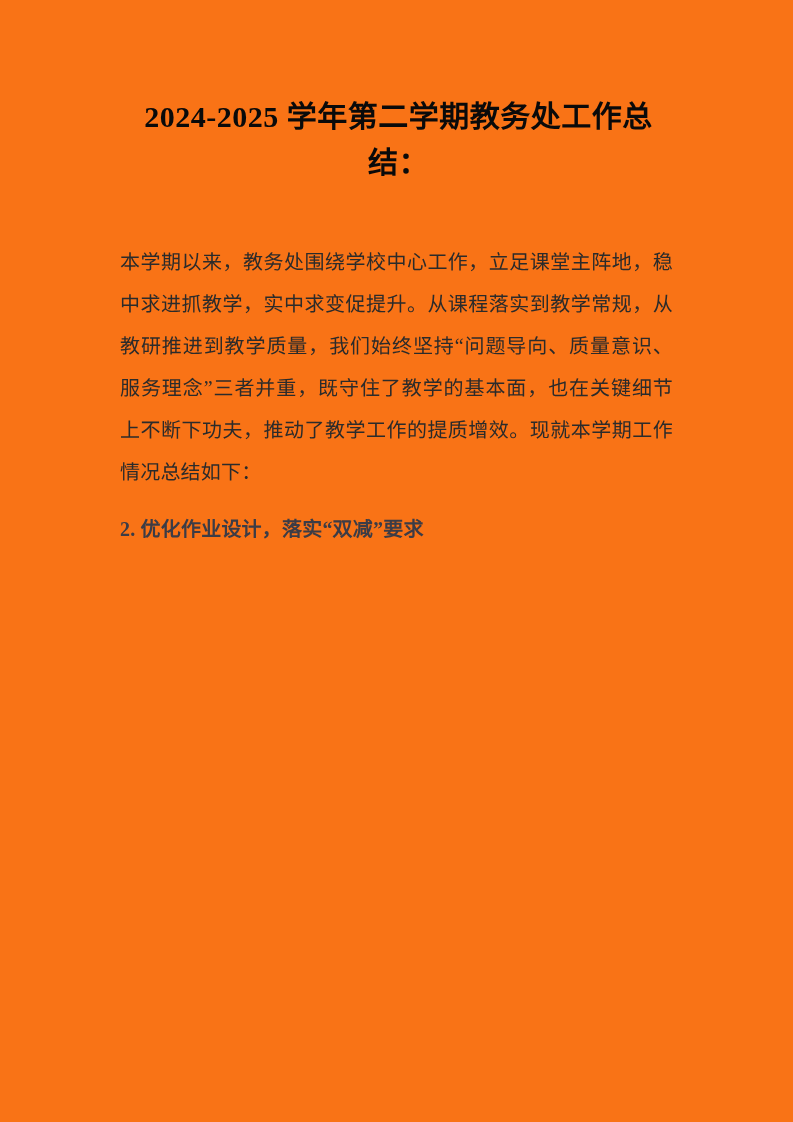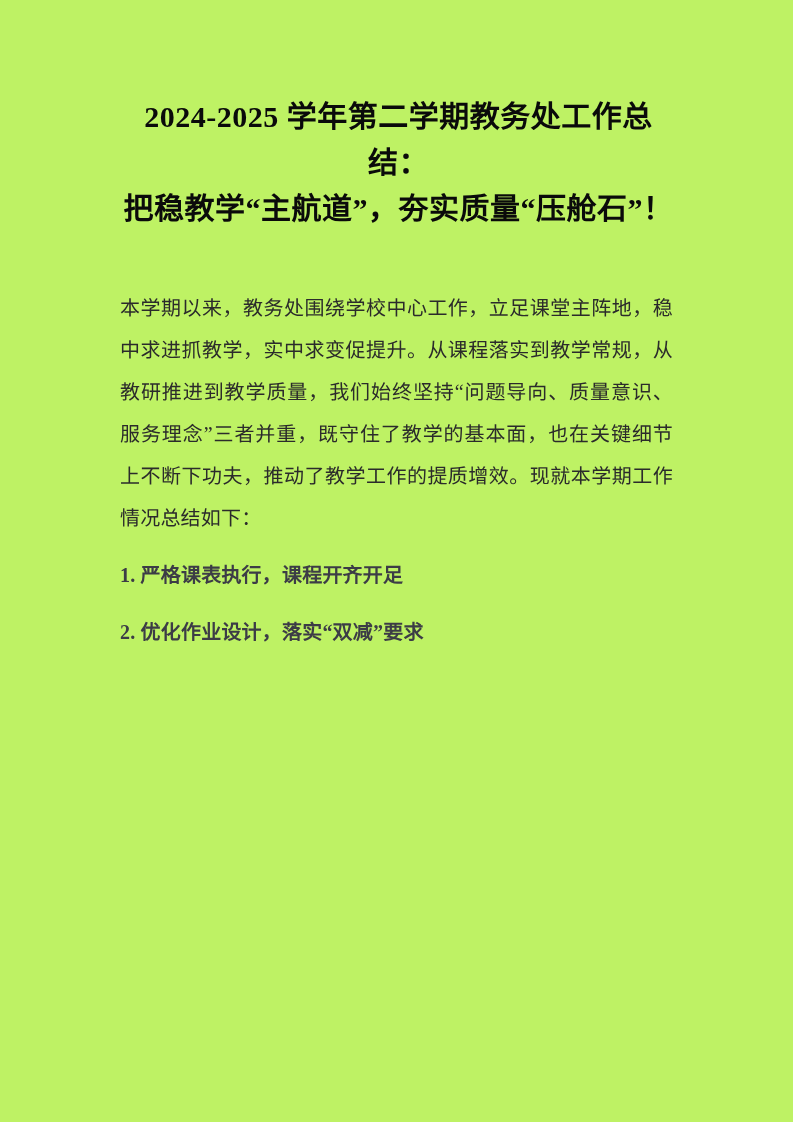--- a/index.html
+++ b/index.html
@@ -4,21 +4,21 @@
 <style>
   html, body {
     margin: 0;
     padding: 0;
     background: #ffffff;
   }
   .page {
     position: relative;
     width: 793px;
     height: 1122px;
-    background: #bef264;
+    background: #f97316;
     overflow: hidden;
     font-family: "Liberation Serif", "DejaVu Serif", serif;
   }
   .content {
     padding: 0 116px 0 120px;
   }
   .doc-title {
     padding-top: 94px;
     margin: 0 0 55px 0;
     font-size: 30px;
@@ -47,26 +47,24 @@
   }
 </style>
 </head>
 <body>
 
 <div class="page">
   <div class="content">
 
     <h1 class="doc-title">
       <div>2024-2025 学年第二学期教务处工作总结：</div>
-      <div>把稳教学“主航道”，夯实质量“压舱石”！</div>
     </h1>
 
     <p class="para">本学期以来，教务处围绕学校中心工作，立足课堂主阵地，稳中求进抓教学，实中求变促提升。从课程落实到教学常规，从教研推进到教学质量，我们始终坚持“问题导向、质量意识、服务理念”三者并重，既守住了教学的基本面，也在关键细节上不断下功夫，推动了教学工作的提质增效。现就本学期工作情况总结如下：</p>
 
 
 
-    <h3 class="heading">1. 严格课表执行，课程开齐开足</h3>
 
 
     <h3 class="heading">2. 优化作业设计，落实“双减”要求</h3>
 
   </div>
 </div>
 
 </body></html>

